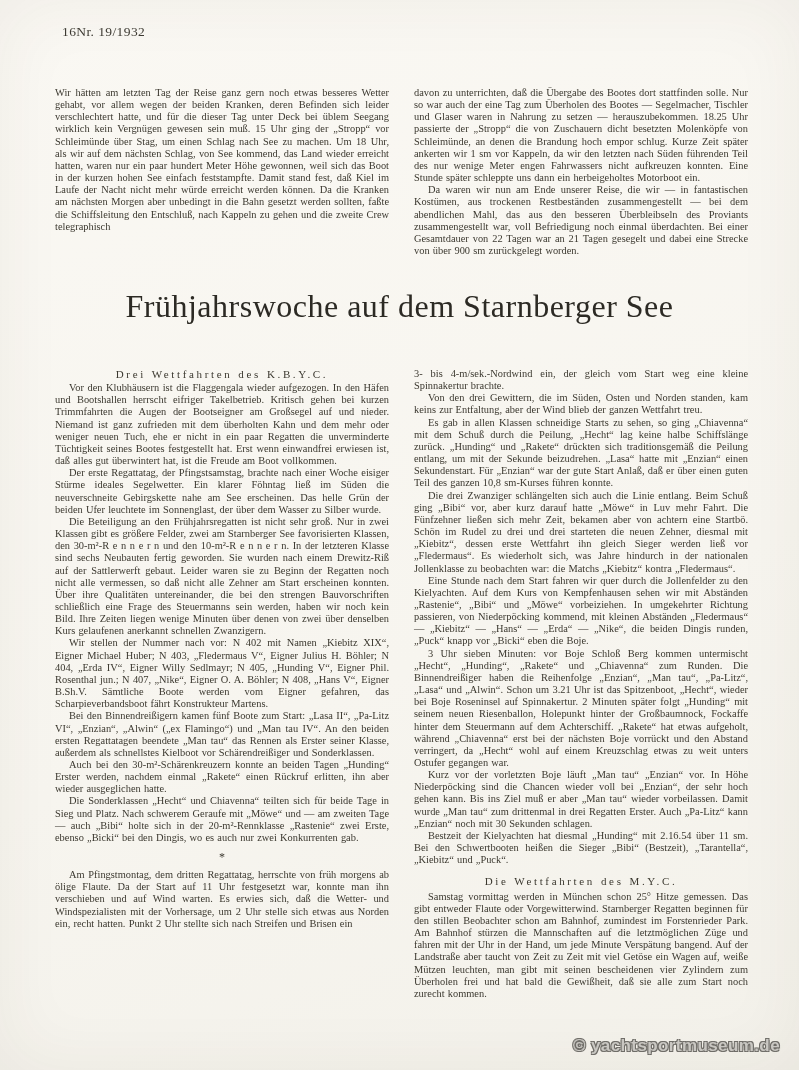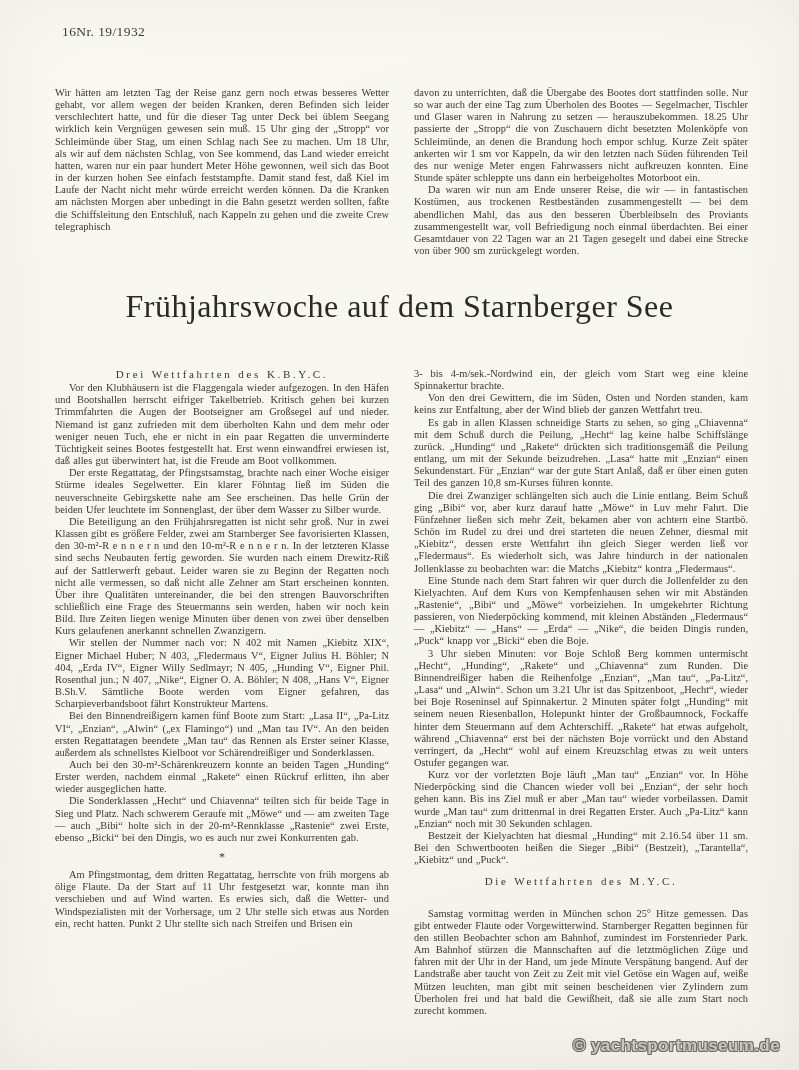--- a/index.html
+++ b/index.html
@@ -28,21 +28,21 @@
   .headline {
     position:absolute; top:288px; left:0; width:100%;
     margin:0; text-align:center; font-weight:normal;
     font-size:32px; letter-spacing:0.5px; color:#2c2a24;
     font-family:"Liberation Serif","DejaVu Serif",serif;
   }
   .col-heading {
     margin:0 0 2px 0; font-weight:normal; text-align:center;
     font-size:11px; letter-spacing:0.24em; color:#3b382f; white-space:nowrap;
   }
-  .col-heading.myc { margin-top:9px; margin-bottom:20px; }
+  .col-heading.myc { margin-top:9px; margin-bottom:3px; }
   .star { text-align:center; font-size:12px; line-height:12px; margin:7px 0 6px 0; color:#3b382f; }
   .watermark {
     position:absolute; top:1036px; right:19px;
     font-family:"Liberation Sans","DejaVu Sans",sans-serif;
     font-weight:bold; font-size:17px; letter-spacing:0.4px;
     color:#c9c7c2;
     text-shadow:1px 1px 0 #6f6d68, -1px -1px 0 #6f6d68, 1px -1px 0 #6f6d68, -1px 1px 0 #6f6d68;
   }
 </style>
 </head>

